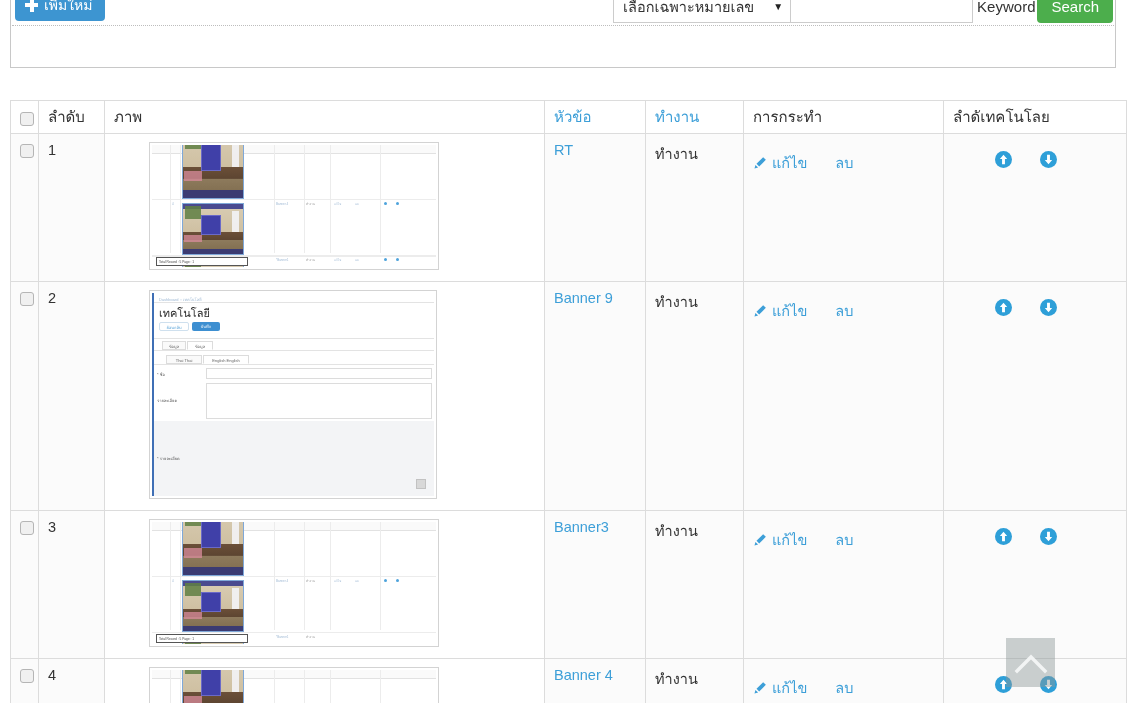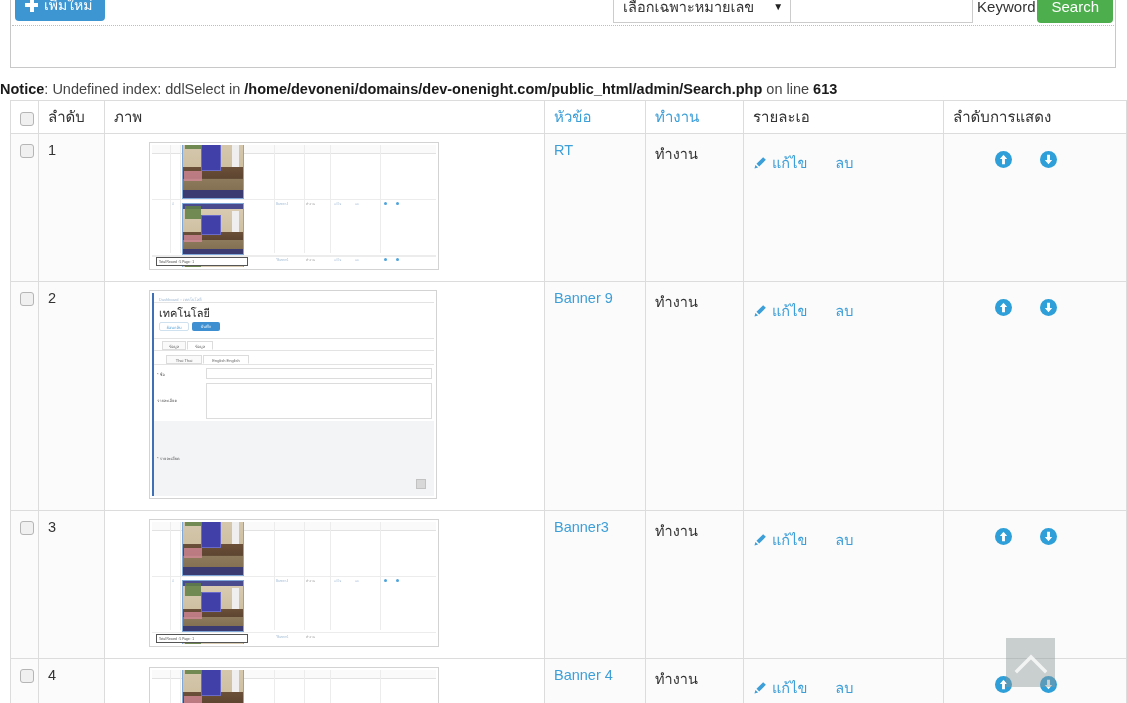--- a/index.html
+++ b/index.html
@@ -277,45 +277,42 @@
           <span class="ddl-caret">▼</span>
         </div>
         <input class="kw-input" type="text" value="" style="">
         <div class="kw-label">Keyword</div>
         <button class="btn-search">Search</button>
       </div>
     </div>
     <div class="dotted-sep"></div>
   </div>
 
-  <div class="notice">
-    <b>Notice</b><span>: </span><span>Undefined index: ddlSelect in </span><b>/home/devoneni/domains/dev-onenight.com/public_html/admin/Search.php</b><span> on line </span><b>613</b>
-  </div>
 
   <table class="grid">
     <colgroup>
       <col class="col-chk">
         <col class="col-no">
         <col class="col-img">
         <col class="col-title">
       <col class="col-stat">
         <col class="col-act">
         <col class="col-ord">
     </colgroup>
     <thead>
       <tr>
         <th>
           <span class="chkbox"></span>
         </th>
         <th>ลำดับ</th>
         <th>ภาพ</th>
         <th class="link-head">หัวข้อ</th>
         <th class="link-head">ทำงาน</th>
-        <th>รายละเอ</th>
-        <th>ลำดับการแสดง</th>
+        <th>การกระทำ</th>
+        <th>ลำดัเทคโนโลย</th>
       </tr>
     </thead>
     <tbody>
 
       <tr>
         <td class="cell-chk">
           <span class="chkbox"></span>
         </td>
         <td>1</td>
         <td class="cell-img">

